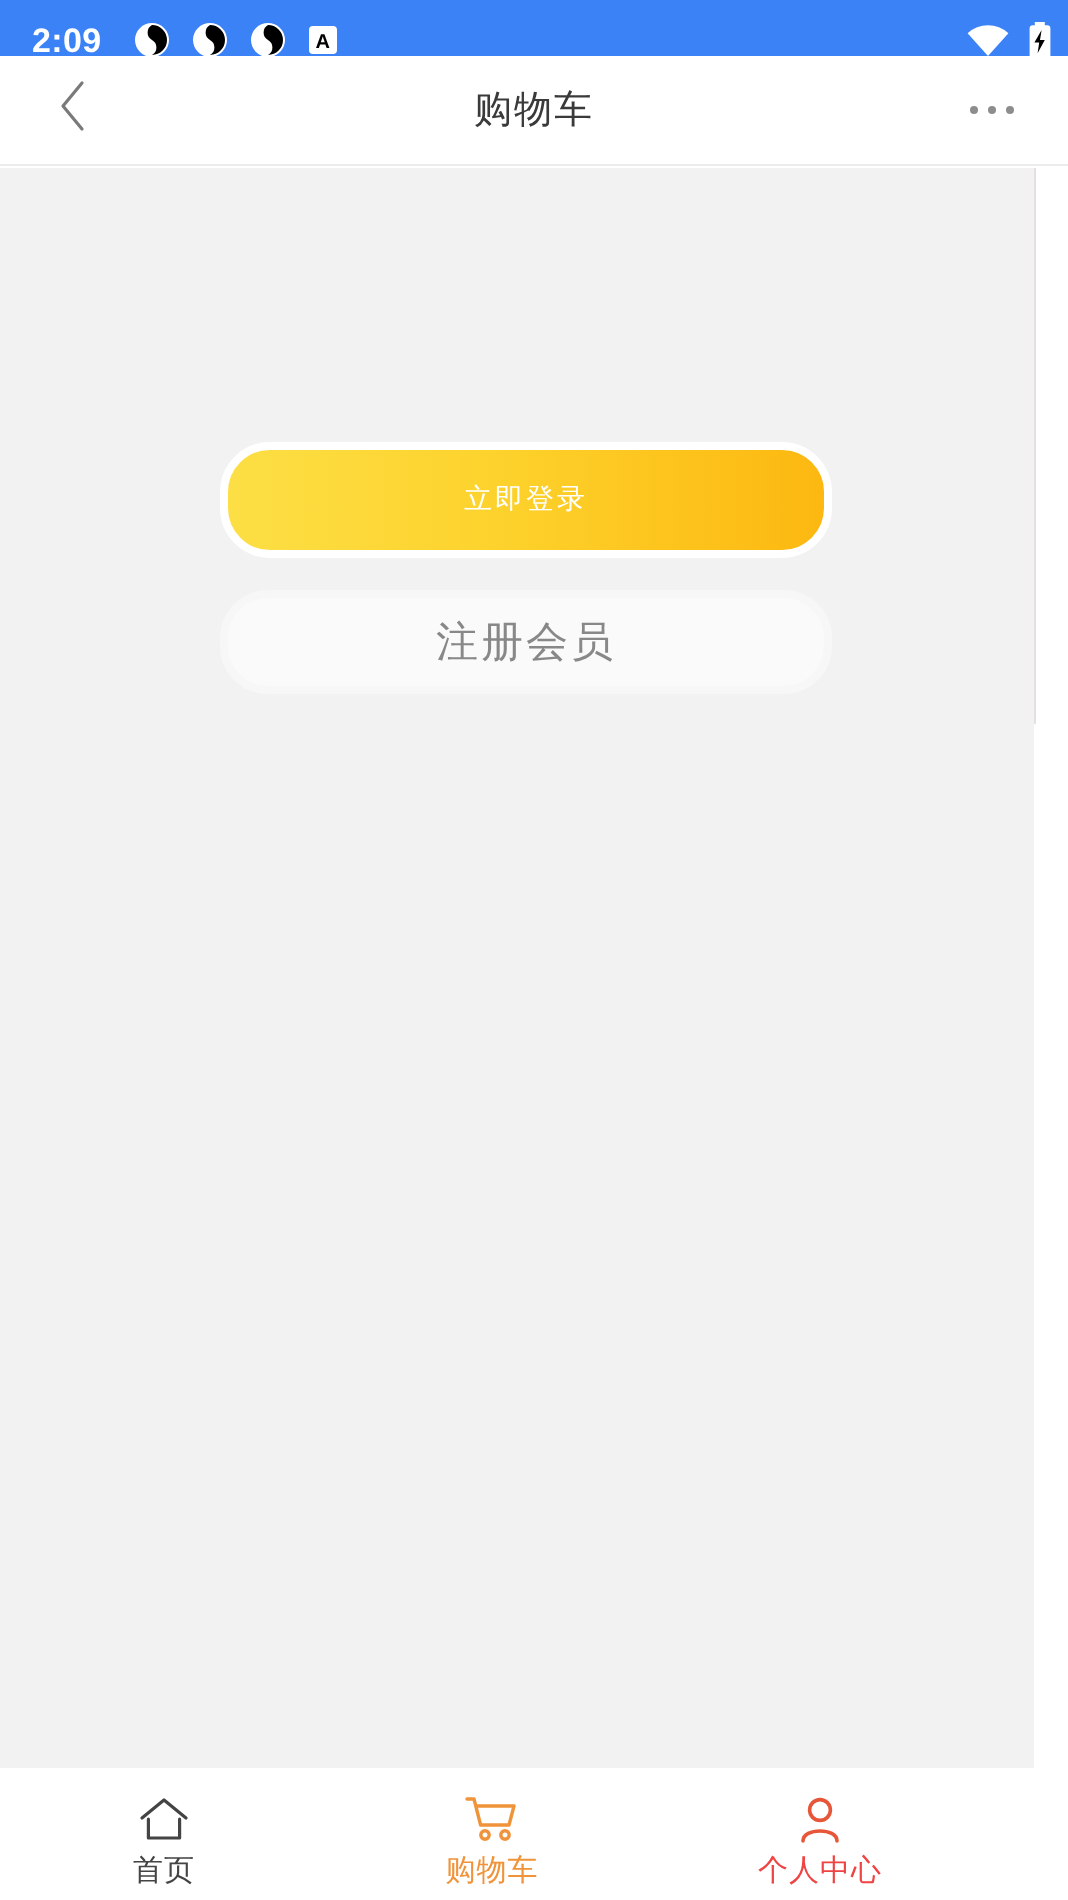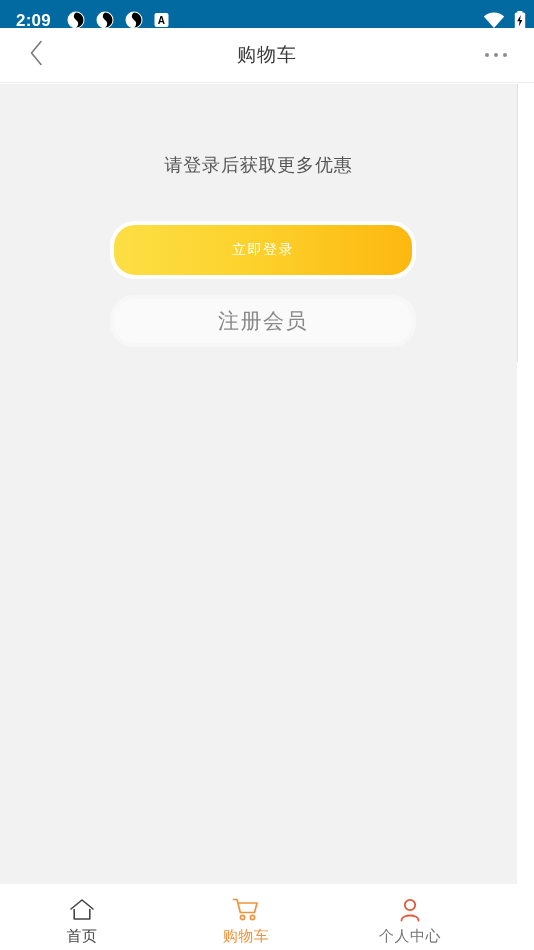--- a/index.html
+++ b/index.html
@@ -18,21 +18,21 @@
     overflow: hidden;
     background: #ffffff;
   }
 
   
   .statusbar {
     position: absolute;
     top: 0; left: 0;
     width: 534px;
     height: 40px;
-    background: #0369a1;
+    background: #3b82f6;
     display: flex;
     align-items: center;
     box-sizing: border-box;
     padding: 0 8px 0 16px;
   }
   .status-clock {
     color: #ffffff;
     font-size: 17px;
     font-weight: bold;
     letter-spacing: 0.2px;
@@ -263,21 +263,20 @@
       <span class="dot"></span>
       <span class="dot"></span>
     </div>
   </div>
 
   <div class="content-edge"></div>
   <div class="scroll-rail"></div>
 
   <div class="content">
 
-    <div class="login-prompt">请登录后获取更多优惠</div>
 
     <div class="btn-login">立即登录</div>
 
     <div class="btn-register">注册会员</div>
 
   </div>
 
   <div class="tabbar">
 
     <div class="tab">
@@ -301,18 +300,18 @@
       <span class="tab-label" style="color:#f0943c">购物车</span>
     </div>
 
     <div class="tab">
       <span class="tab-icon">
         <svg width="26" height="24" viewBox="0 0 26 24">
           <circle cx="13" cy="7" r="5.2" fill="none" stroke="#e8563a" stroke-width="1.8"></circle>
           <path d="M4.5 22.5 C4.5 15.8 21.5 15.8 21.5 22.5" fill="none" stroke="#e8563a" stroke-width="1.8" stroke-linecap="round"></path>
         </svg>
       </span>
-      <span class="tab-label" style="color:#737373">个人中心</span>
+      <span class="tab-label" style="color:#ef4444">个人中心</span>
     </div>
 
   </div>
 
 </div>
 
 </body></html>

